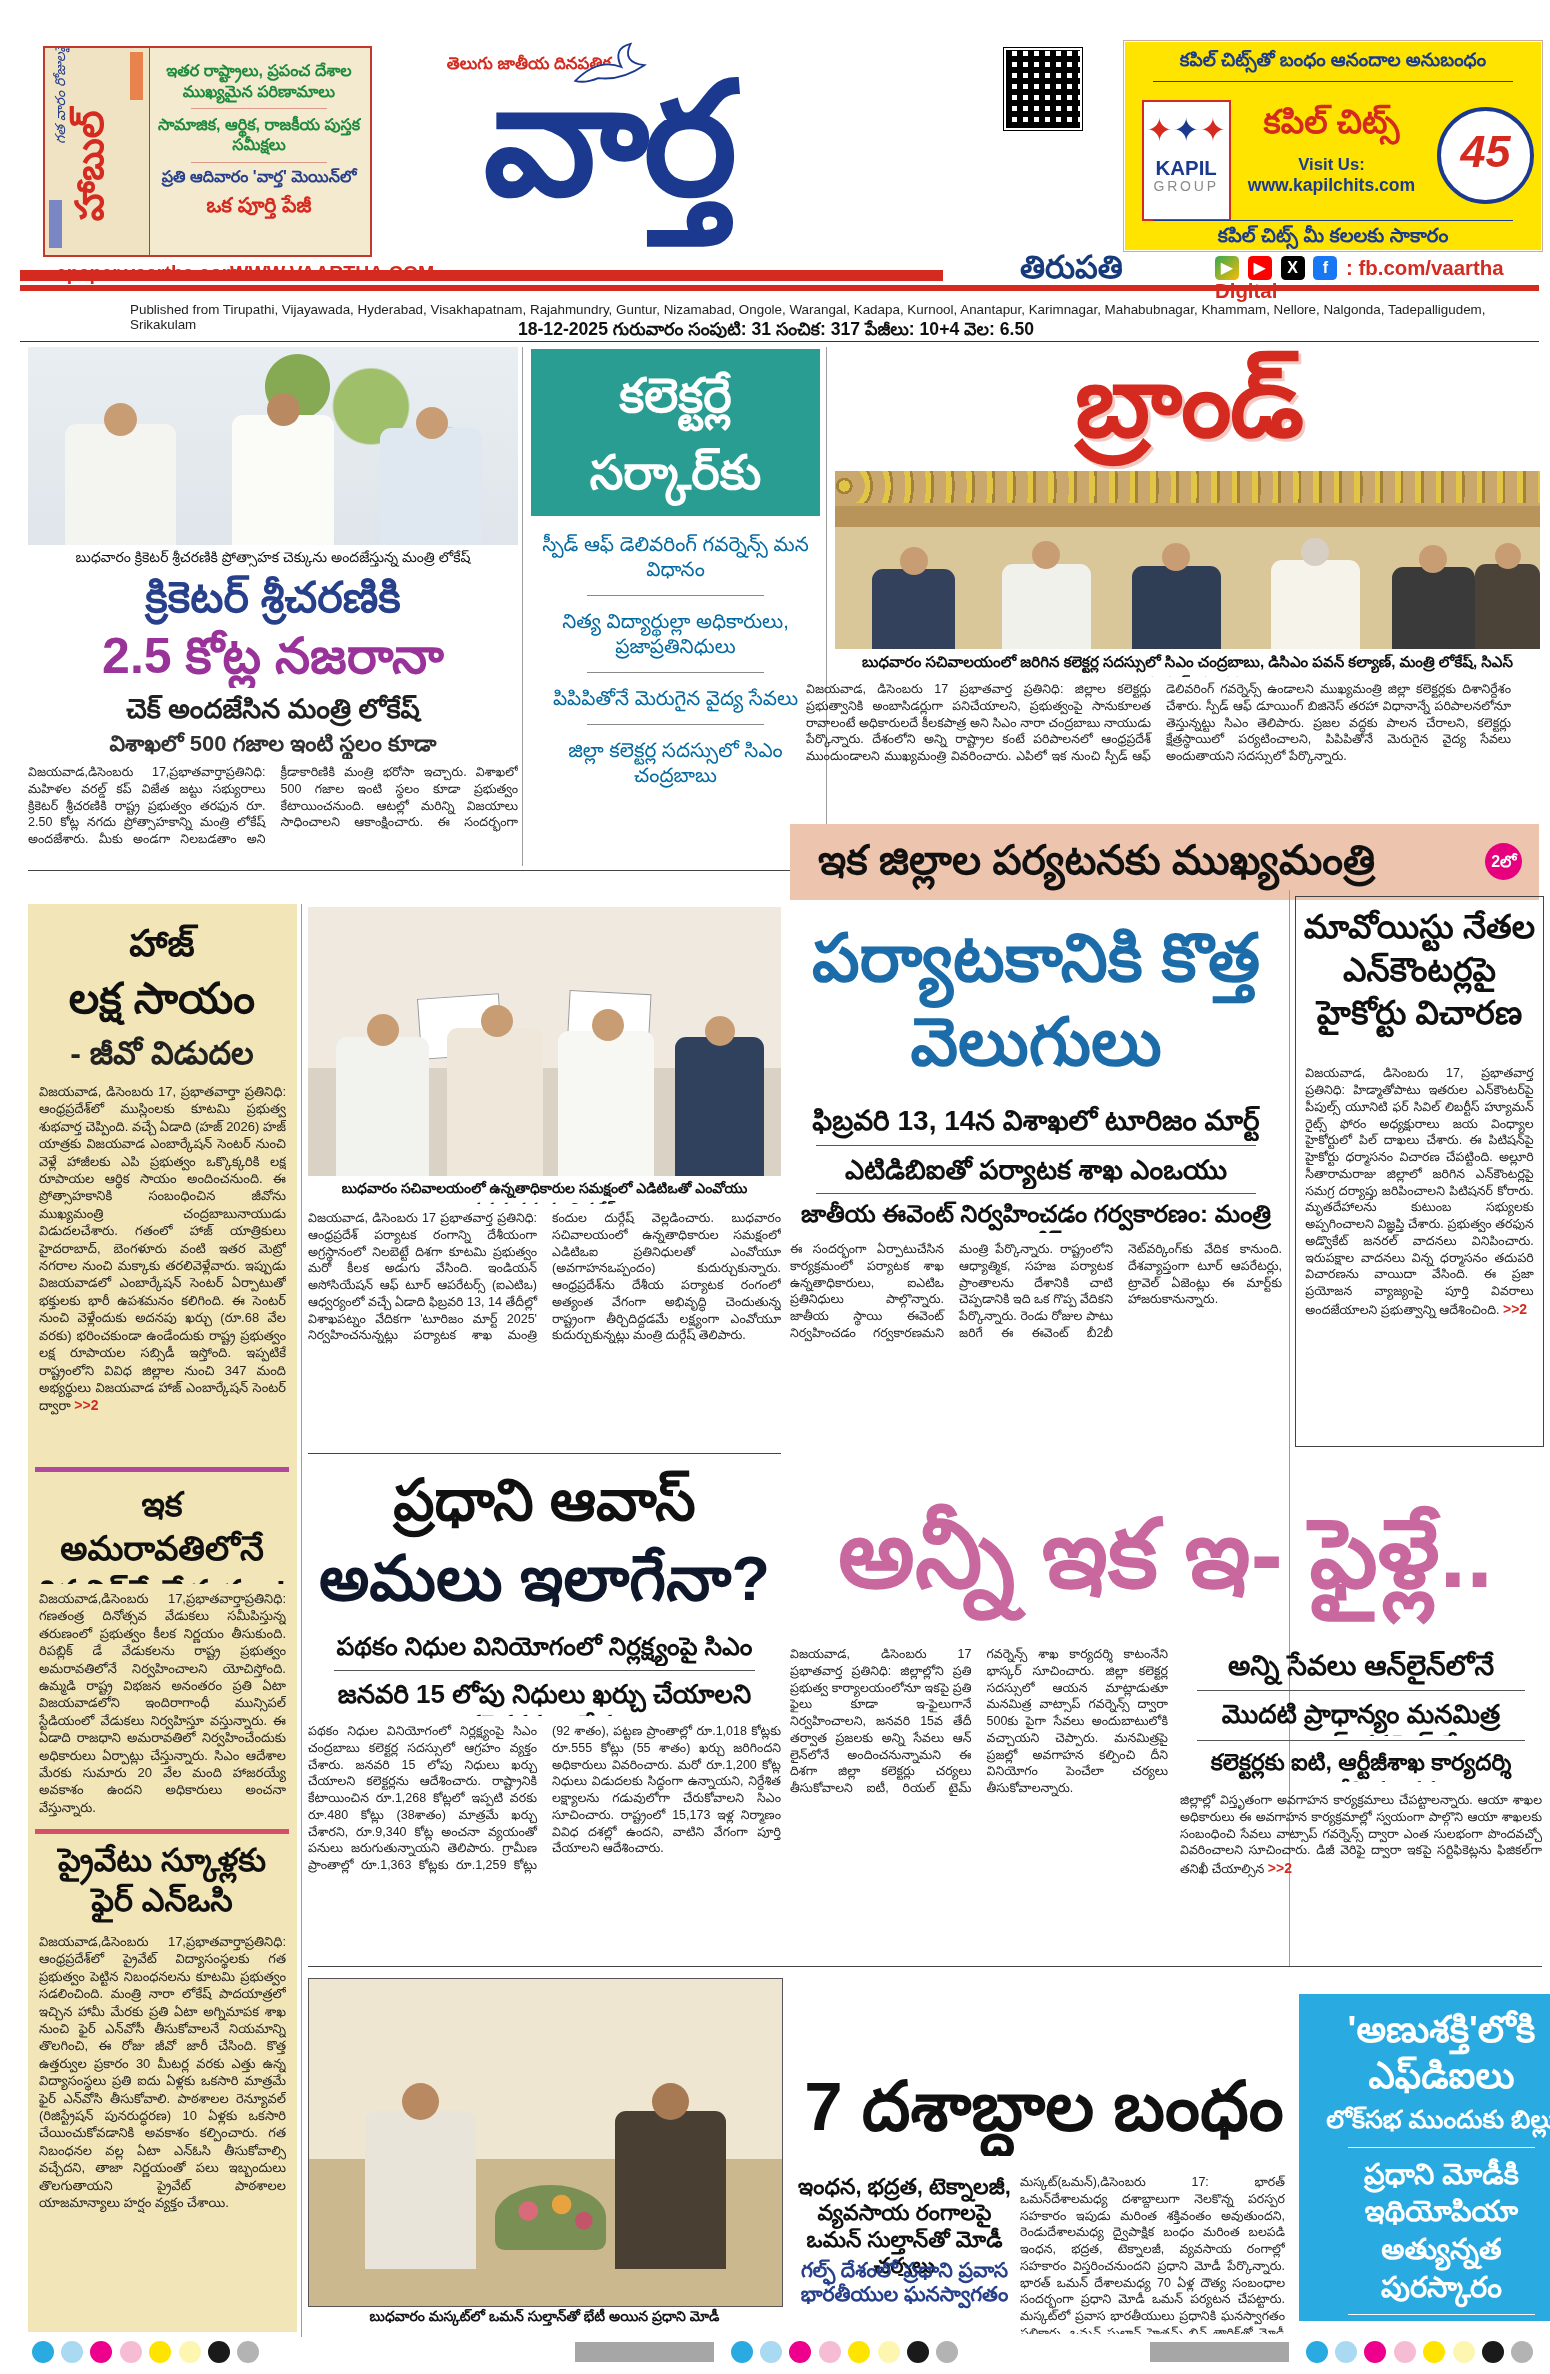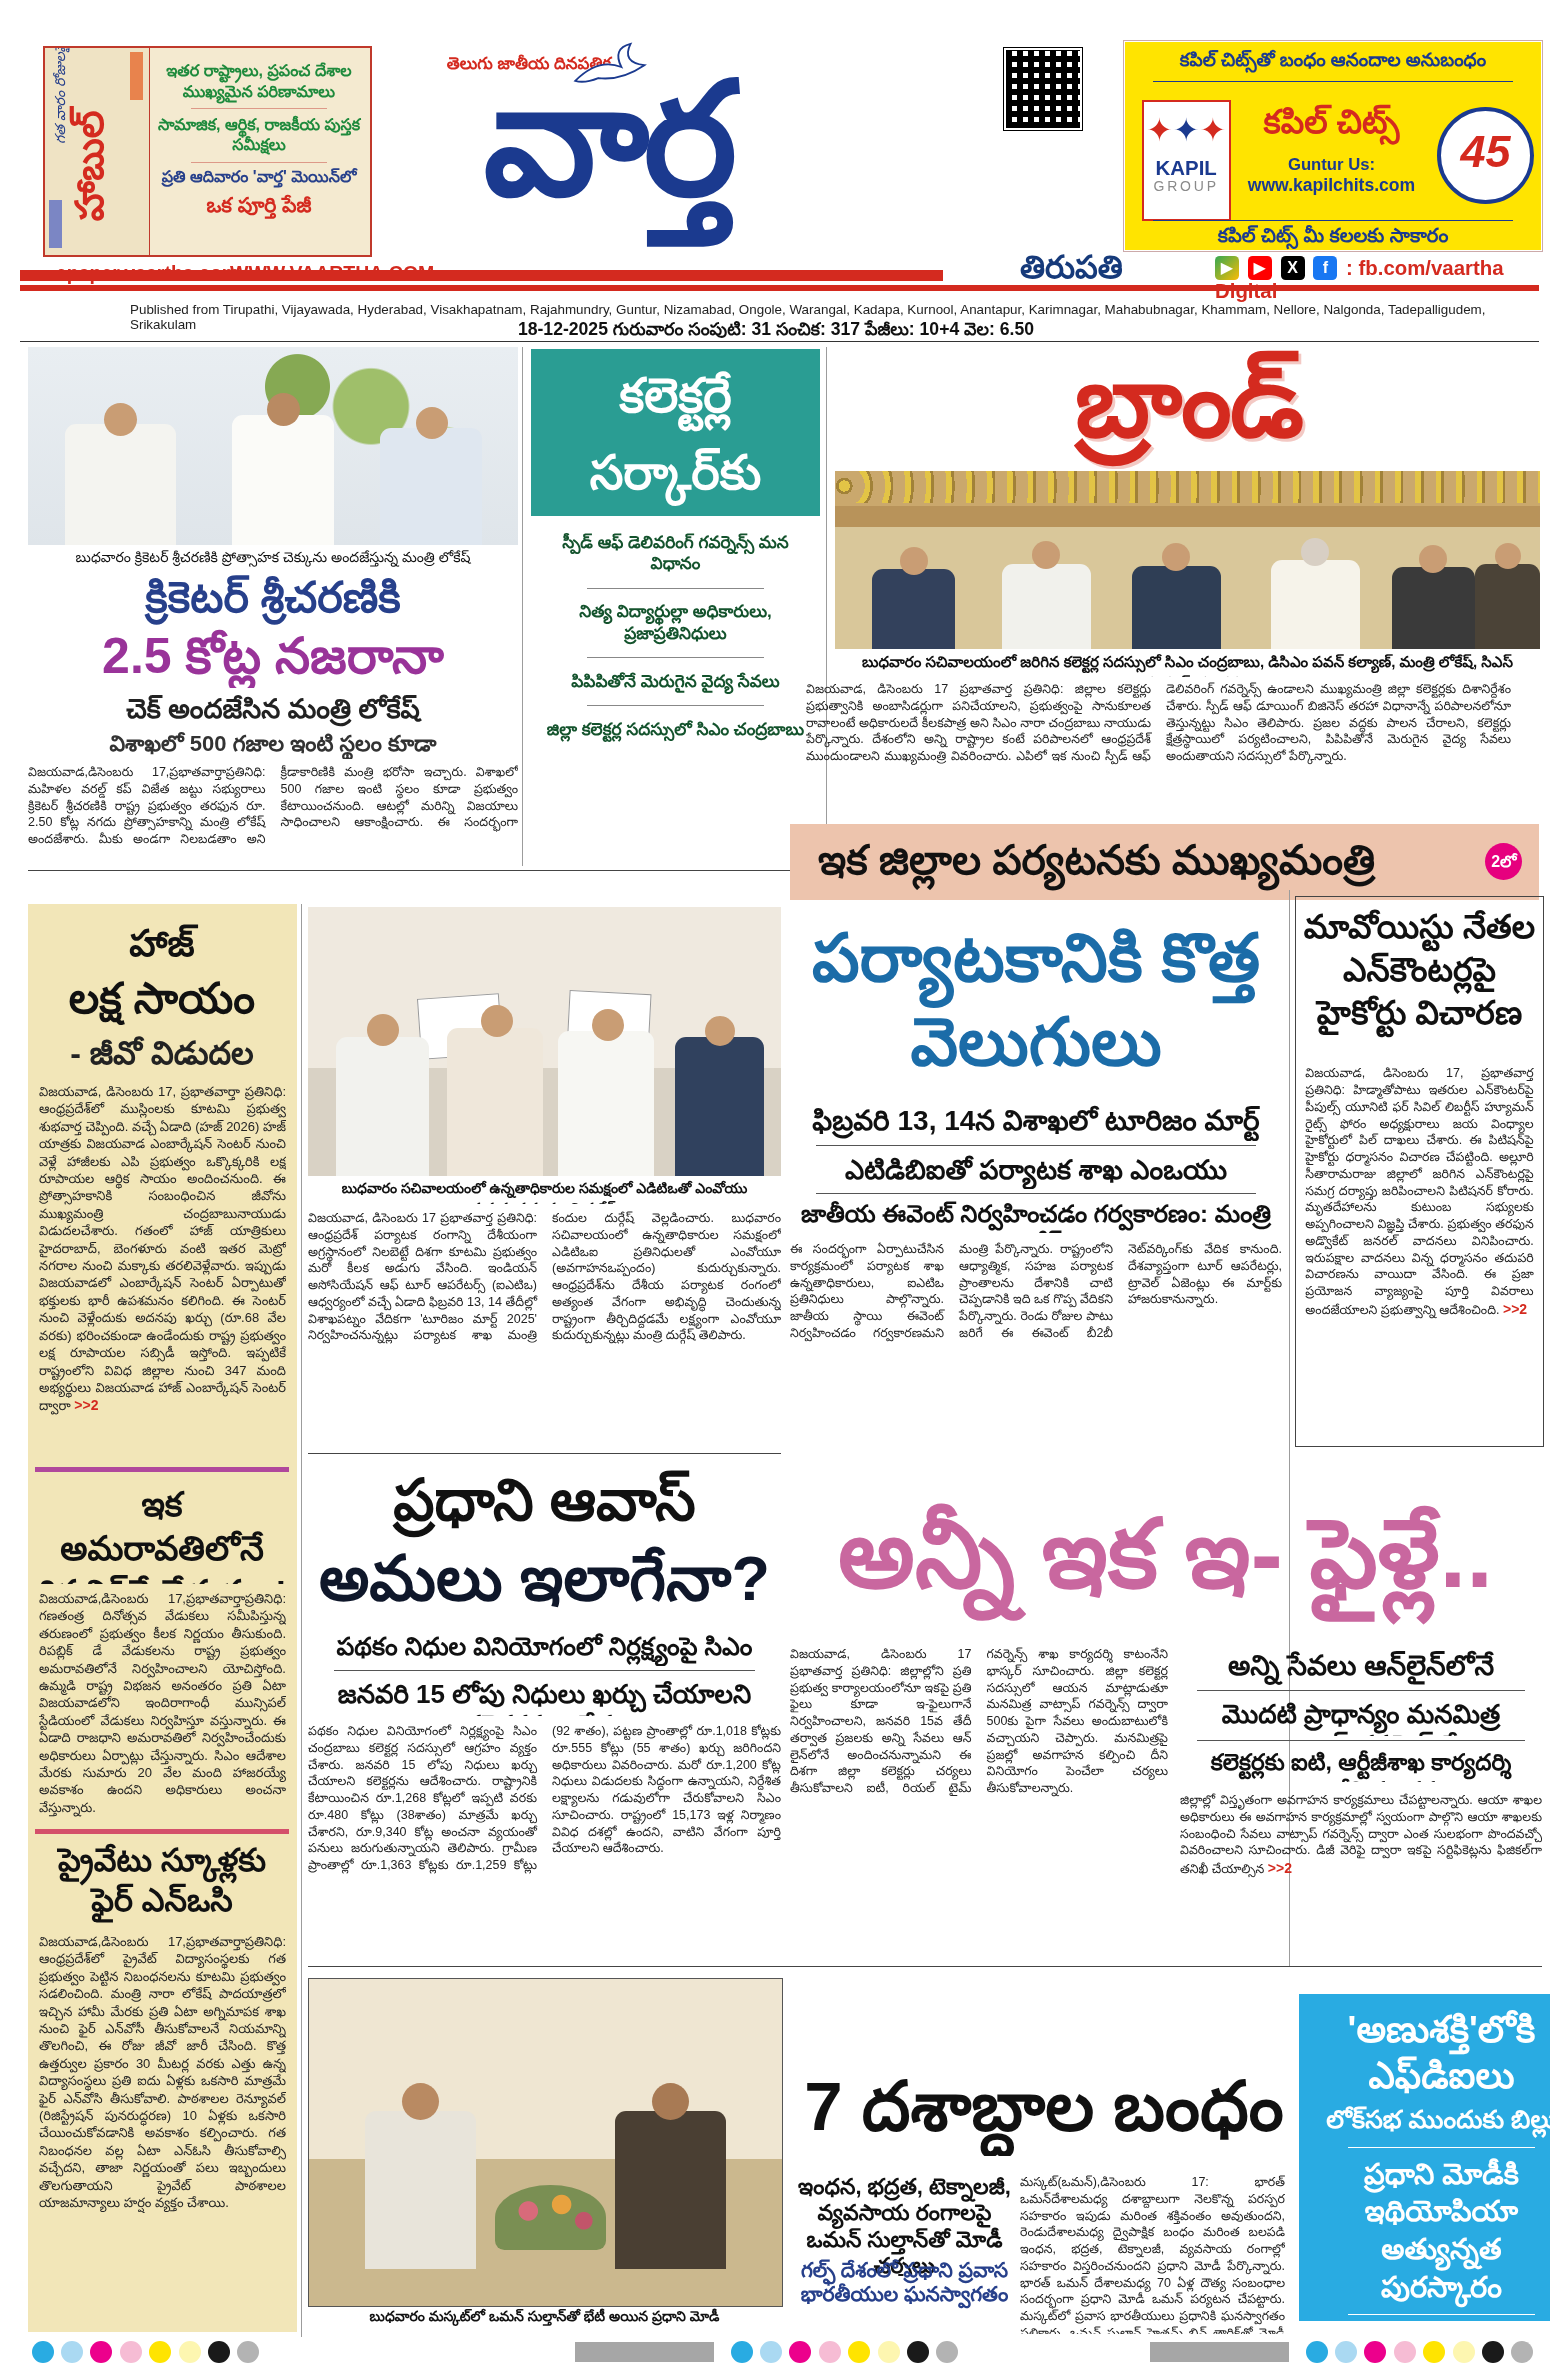--- a/index.html
+++ b/index.html
@@ -12,21 +12,21 @@
   .cols2{column-count:2;column-gap:15px;}
   .cols3{column-count:3;column-gap:15px;}
   .jump{color:#d42a1f;font-weight:bold;font-size:14px;}
   .vline{position:absolute;width:0.9px;background:#9c9c9c;}
   .hline{position:absolute;height:0.9px;background:#555;}
   .rule-thin{height:0.9px;background:#888;}
   .photo{position:absolute;overflow:hidden;}
   .person{position:absolute;border-radius:11px 11px 0 0;}
   .head{position:absolute;border-radius:50%;background:#c99d74;}
   .capt{font-size:14px;font-weight:bold;color:#111;}
-  .deck-item{font-size:17px;font-weight:bold;color:#14532d;line-height:1.25;padding:13px 5.6px;}
+  .deck-item{font-size:20px;font-weight:normal;color:#0369a1;line-height:1.25;padding:13px 5.6px;}
   .subhead-line{font-size:24px;font-weight:bold;color:#111;line-height:1.2;}
   .regbar{display:inline-block;width:139px;height:20.4px;background:#a6a6a6;vertical-align:middle;margin-right:13px;}
   .regdot{display:inline-block;width:22px;height:22px;border-radius:50%;vertical-align:middle;margin:0 3.7px;}
   .pgcircle{display:inline-block;background:#e6007e;color:#fff;font-weight:bold;border-radius:50%;
             width:37px;height:37px;line-height:37px;text-align:center;font-size:18.6px;}
   .qr{background:
       repeating-linear-gradient(0deg,#000 0 5.6px,transparent 5.6px 11px),
       repeating-linear-gradient(90deg,#000 0 5.6px,#fff 5.6px 11px);
       border:2.8px solid #fff;outline:0.9px solid #000;}
   .sicon{display:inline-block;width:24px;height:24px;border-radius:4.6px;color:#fff;font-size:16px;
@@ -71,21 +71,21 @@
   <div class="abs" style="left:1124px;top:41px;width:416px;height:208px;background:#ffe400;border:1.9px solid #fff;outline:0.9px solid #caa;">
     <div class="c" style="color:#1b3a8f;font-weight:bold;font-size:18.6px;padding-top:7.4px;">కపిల్ చిట్స్‌తో బంధం ఆనందాల అనుబంధం</div>
     <div class="rule-thin" style="margin:5.6px 28px;background:#1b3a8f;"></div>
     <div class="abs" style="left:16.7px;top:58px;width:85px;height:117px;background:#fff;border:2.8px solid #d42a1f;text-align:center;">
       <div style="font-size:32px;line-height:56px;"><span style="color:#d42a1f;">✦</span><span style="color:#1b3a8f;">✦</span><span style="color:#d42a1f;">✦</span></div>
       <div style="color:#1b3a8f;font-weight:bold;font-size:20.4px;line-height:20.4px;">KAPIL</div>
       <div style="color:#8a8a8a;font-size:14px;letter-spacing:2.8px;">GROUP</div>
     </div>
     <div class="abs c" style="left:109px;top:61px;width:195px;">
       <div style="color:#d42a1f;font-weight:bold;font-size:33px;">కపిల్ చిట్స్</div>
-      <div style="color:#1b3a8f;font-weight:bold;font-size:16.7px;margin-top:5.6px;">Guntur Us:</div>
+      <div style="color:#1b3a8f;font-weight:bold;font-size:16.7px;margin-top:5.6px;">Visit Us:</div>
       <div style="color:#1b3a8f;font-weight:bold;font-size:17.6px;">www.kapilchits.com</div>
     </div>
     <div class="abs" style="left:312px;top:65px;width:89px;height:89px;border-radius:50%;background:#fff;border:4.6px solid #1b3a8f;text-align:center;">
       <span style="color:#d42a1f;font-weight:bold;font-size:45px;font-style:italic;line-height:82px;">45</span>
     </div>
     <div class="rule-thin" style="position:absolute;left:28px;right:28px;top:178px;background:#1b3a8f;"></div>
     <div class="abs c" style="left:0;top:182px;width:100%;color:#1b3a8f;font-weight:bold;font-size:19.5px;">కపిల్ చిట్స్ మీ కలలకు సాకారం</div>
   </div>
 
   <div class="abs" style="left:1020px;top:249px;font-size:32px;font-weight:bold;color:#163a7a;">తిరుపతి</div>

